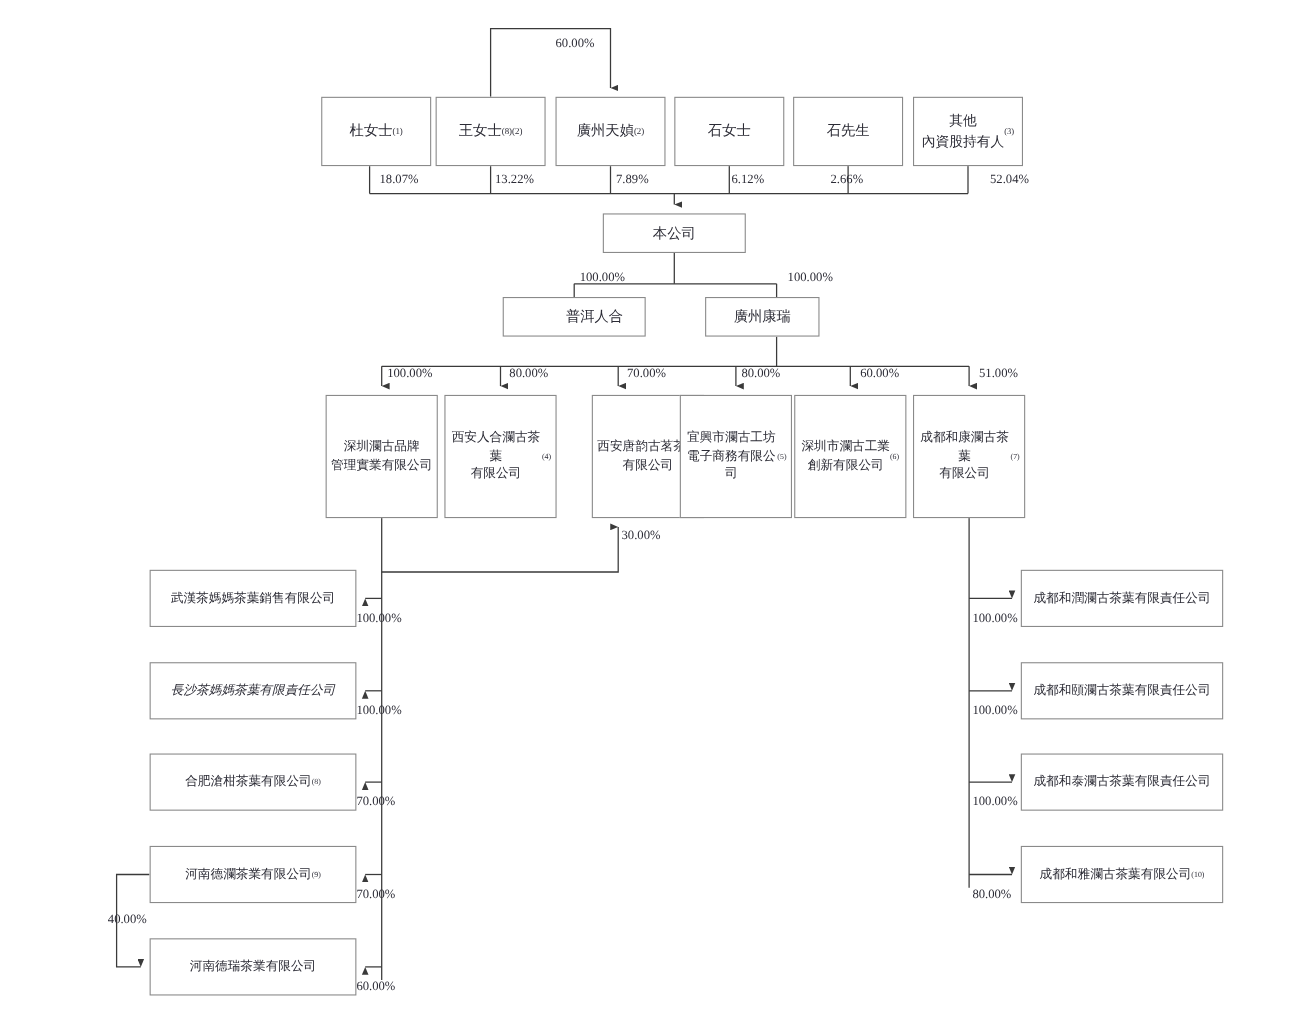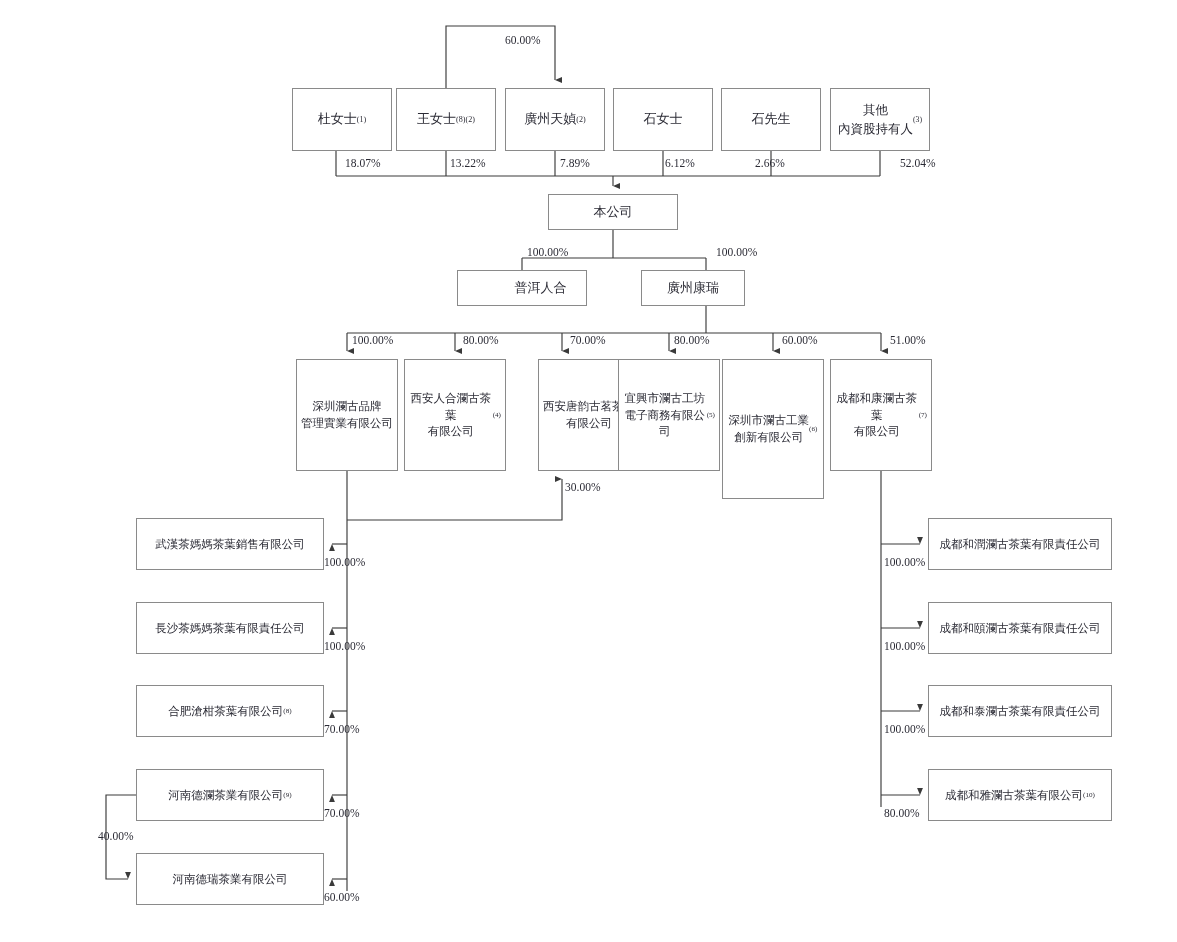--- a/index.html
+++ b/index.html
@@ -140,32 +140,32 @@
         <span class="label">西安人合瀾古茶葉<br>有限公司</span>
         <span class="sup">(4)</span>
       </div>
       <div class="node" style="left: 538px; top: 359px; width: 102px; height: 112px; font-size: 11.5px; border-color: rgb(138, 138, 138);">
         <span class="label">西安唐韵古茗茶葉<br>有限公司</span>
       </div>
       <div class="node" style="left: 618px; top: 359px; width: 102px; height: 112px; font-size: 11.5px; border-color: rgb(138, 138, 138);">
         <span class="label">宜興市瀾古工坊<br>電子商務有限公司</span>
         <span class="sup">(5)</span>
       </div>
-      <div class="node" style="left: 722px; top: 359px; width: 102px; height: 140px; font-size: 11.5px; border-color: rgb(138, 138, 138);">
+      <div class="node" style="left: 722px; top: 359px; width: 102px; height: 112px; font-size: 11.5px; border-color: rgb(138, 138, 138);">
         <span class="label">深圳市瀾古工業<br>創新有限公司</span>
         <span class="sup">(6)</span>
       </div>
       <div class="node" style="left: 830px; top: 359px; width: 102px; height: 112px; font-size: 11.5px; border-color: rgb(138, 138, 138);">
         <span class="label">成都和康瀾古茶葉<br>有限公司</span>
         <span class="sup">(7)</span>
       </div>
       <div class="node" style="left: 136px; top: 518px; width: 188px; height: 52px; font-size: 11.5px; border-color: rgb(138, 138, 138);">
         <span class="label">武漢茶媽媽茶葉銷售有限公司</span>
       </div>
-      <div class="node" style="left: 136px; top: 602px; width: 188px; height: 52px; font-size: 11.5px; border-color: rgb(138, 138, 138);">
+      <div class="node" style="left: 136px; top: 602px; width: 188px; height: 52px; font-size: 11.5px; border-color: rgb(138, 138, 138); font-style: italic;">
         <span class="label">長沙茶媽媽茶葉有限責任公司</span>
       </div>
       <div class="node" style="left: 136px; top: 685px; width: 188px; height: 52px; font-size: 11.5px; border-color: rgb(138, 138, 138);">
         <span class="label">合肥滄柑茶葉有限公司</span>
         <span class="sup">(8)</span>
       </div>
       <div class="node" style="left: 136px; top: 769px; width: 188px; height: 52px; font-size: 11.5px; border-color: rgb(138, 138, 138);">
         <span class="label">河南德瀾茶業有限公司</span>
         <span class="sup">(9)</span>
       </div>

